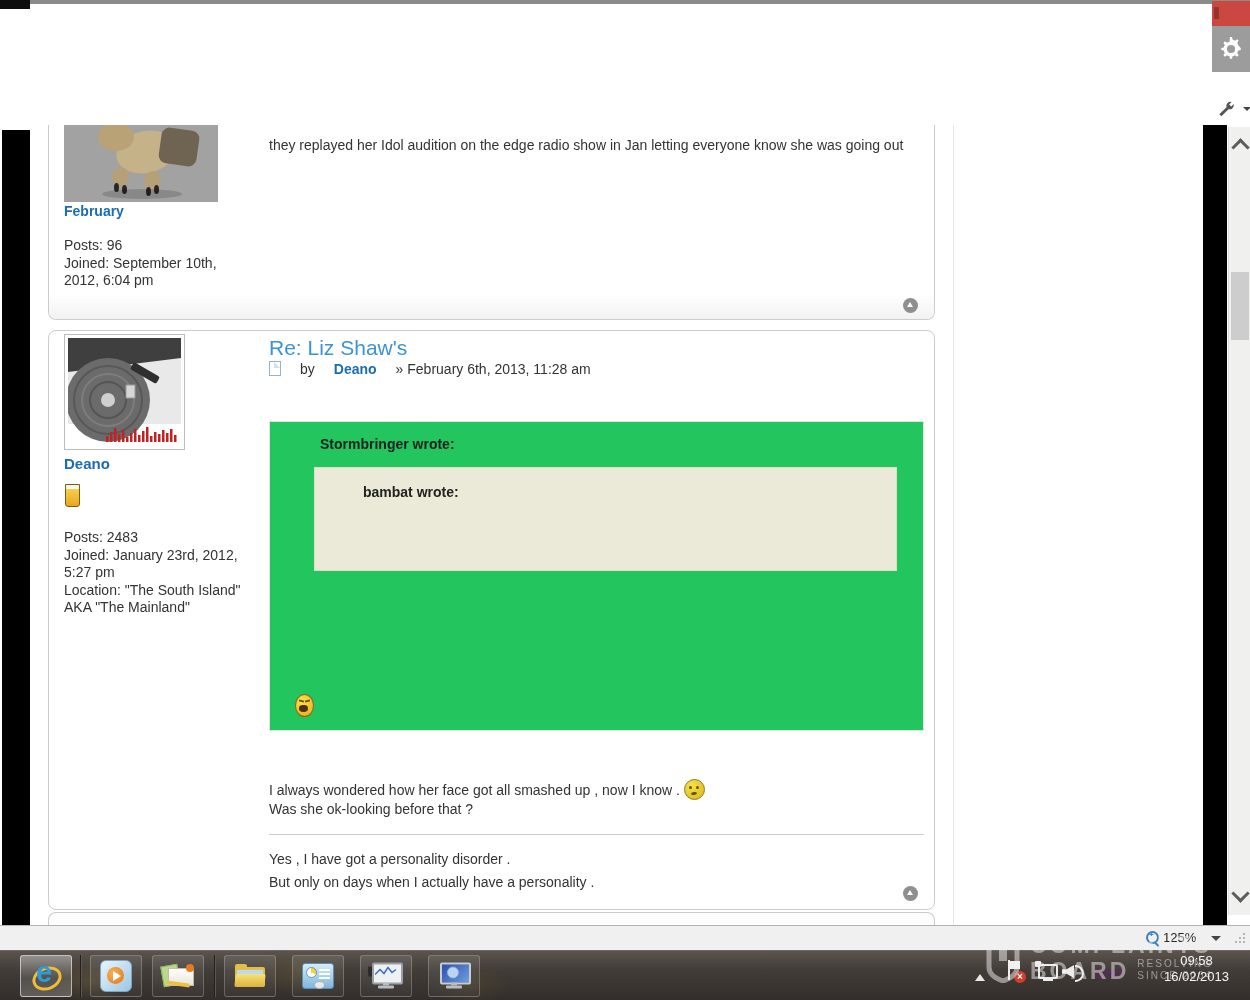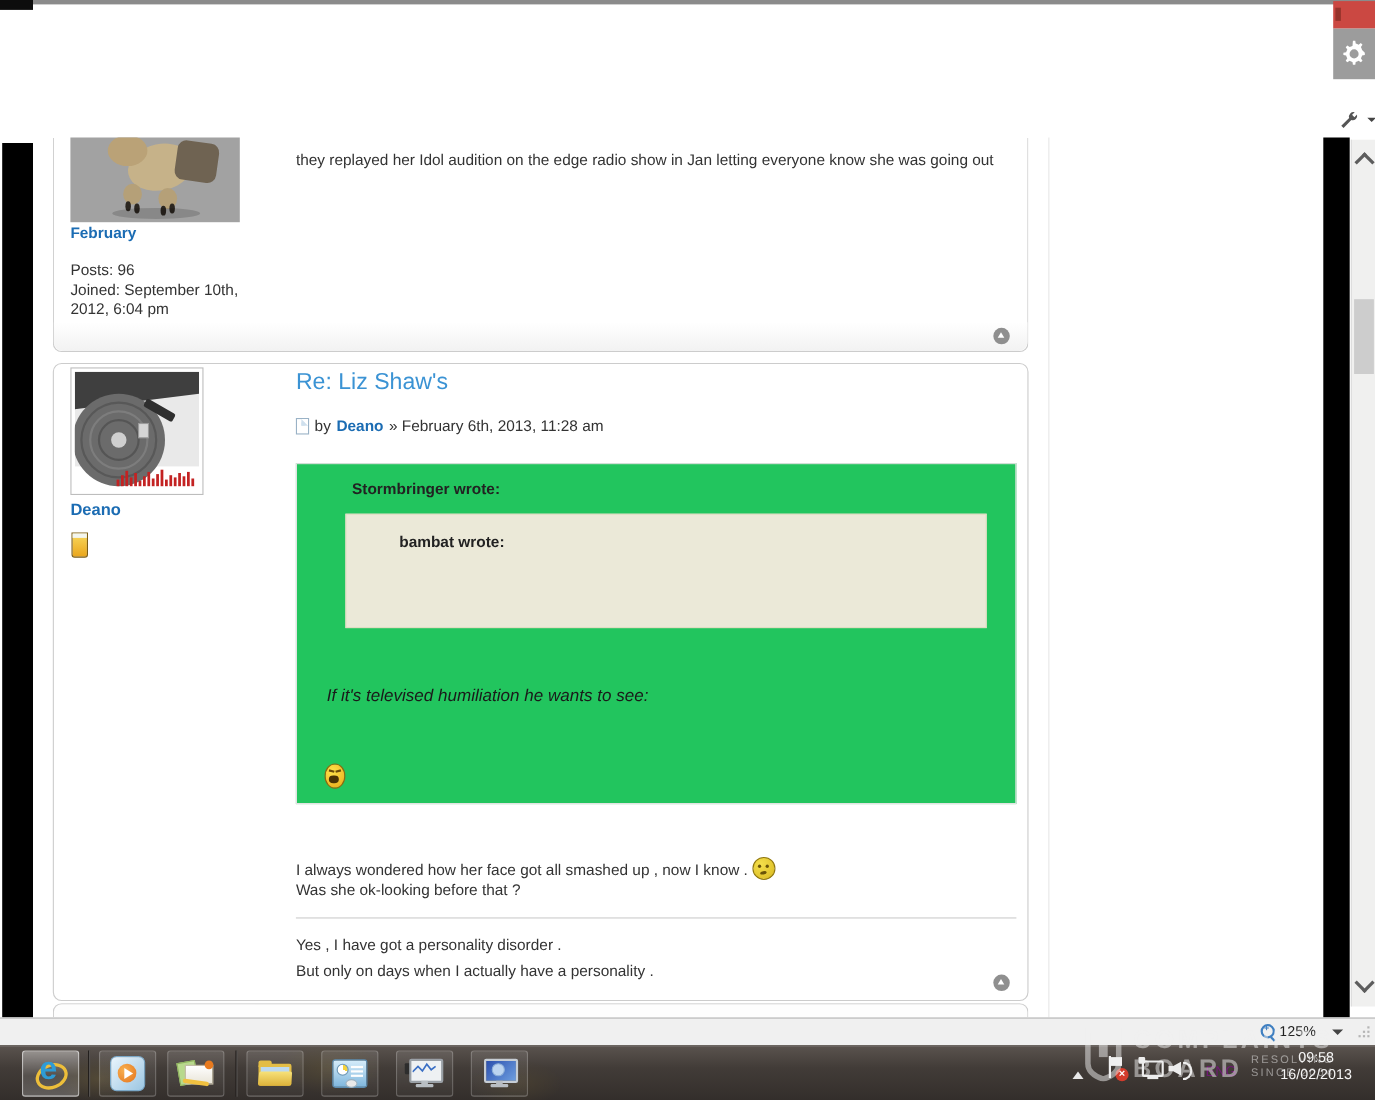--- a/index.html
+++ b/index.html
@@ -145,21 +145,21 @@
   #pp-body{left:220px;top:10px;width:650px;white-space:nowrap}
 
   
   #pm-avatar{left:15px;top:3px;width:121px;height:116px;border:1px solid #bdbdbd;background:#fff;padding:3px;box-sizing:border-box}
   #pm-name{left:15px;top:124px;font-size:15px}
   #beer{left:16px;top:153px;width:15px;height:23px;border:1px solid #7a5c14;border-radius:0 0 3px 3px;
         background:linear-gradient(#f8d95e,#eaa61c);box-sizing:border-box}
   #beer:before{content:"";position:absolute;left:0;top:0;width:13px;height:4px;background:#f3f6ef}
   #pm-stats{left:15px;top:198px}
   #pm-title{left:220px;top:5px;font-size:21px;color:#3b93d4}
-  #pm-byline{left:220px;top:48px;font-size:14px;display:flex;align-items:center;gap:5px}
+  #pm-byline{left:220px;top:30px;font-size:14px;display:flex;align-items:flex-start;gap:19px}
   #pm-byline .pageic{position:relative;width:10px;height:13px;background:#fff;border:1px solid #9ab2c6;display:inline-block}
   #pm-byline .pageic:after{content:"";position:absolute;right:0;top:0;border:3px solid #fff;border-left-color:#cfe0ee;border-bottom-color:#cfe0ee}
   #pm-byline .u{font-weight:bold;color:#1b6cb3}
 
   #quote-outer{left:220px;top:90px;width:655px;height:310px;background:#22c55e;border:1px solid #e2e2e2;box-sizing:border-box}
   .qauthor{font-size:14px;font-weight:bold;color:#222}
   #qa1{left:50px;top:14px}
   #quote-inner{left:44px;top:45px;width:583px;height:104px;background:#ebe9d8;border:1px solid #e0ddc2;box-sizing:border-box}
   #qa2{left:48px;top:16px}
   .qitalic{font-style:italic;font-size:15.5px;color:#1a1a1a;line-height:26px;white-space:nowrap}
@@ -263,35 +263,41 @@
           <rect x="90" y="96" width="2.5" height="8"></rect>
         <rect x="94" y="92" width="2.5" height="12"></rect>
           <rect x="98" y="95" width="2.5" height="9"></rect>
         <rect x="102" y="91" width="2.5" height="13"></rect>
           <rect x="106" y="97" width="2.5" height="7"></rect>
       </g>
     </svg>
   </div>
   <div id="pm-name" class="abs uname">Deano</div>
   <div id="beer" class="abs"></div>
+  <div id="pm-stats" class="abs ptext">
+    <div>Posts: 2483</div>
+    <div>Joined: January 23rd, 2012,</div>
+    <div>5:27 pm</div>
+    <div>Location: "The South Island"</div>
+    <div>AKA "The Mainland"</div>
+  </div>
 
   <div id="pm-title" class="abs">Re: Liz Shaw's</div>
   <div id="pm-byline" class="abs">
     <span class="pageic"></span>
     <span>by</span>
     <span class="u">Deano</span>
     <span>» February 6th, 2013, 11:28 am</span>
   </div>
 
   <div id="quote-outer" class="abs">
     <div id="qa1" class="abs qauthor">Stormbringer wrote:</div>
     <div id="quote-inner" class="abs">
       <div id="qa2" class="abs qauthor">bambat wrote:</div>
     </div>
-    <div id="qo-text" class="abs qitalic">If it's televised humiliation he wants to see:</div>
     <div id="emoji-lol" class="abs">
       <i class="mouth"></i>
         <i class="e1"></i>
         <i class="e2"></i>
     </div>
   </div>
 
   <div id="pm-body1" class="abs body">
     <span>I always wondered how her face got all smashed up , now I know .</span>
     <span id="emoji-whistle"><i class="e1"></i><i class="e2"></i><i class="m"></i></span>

